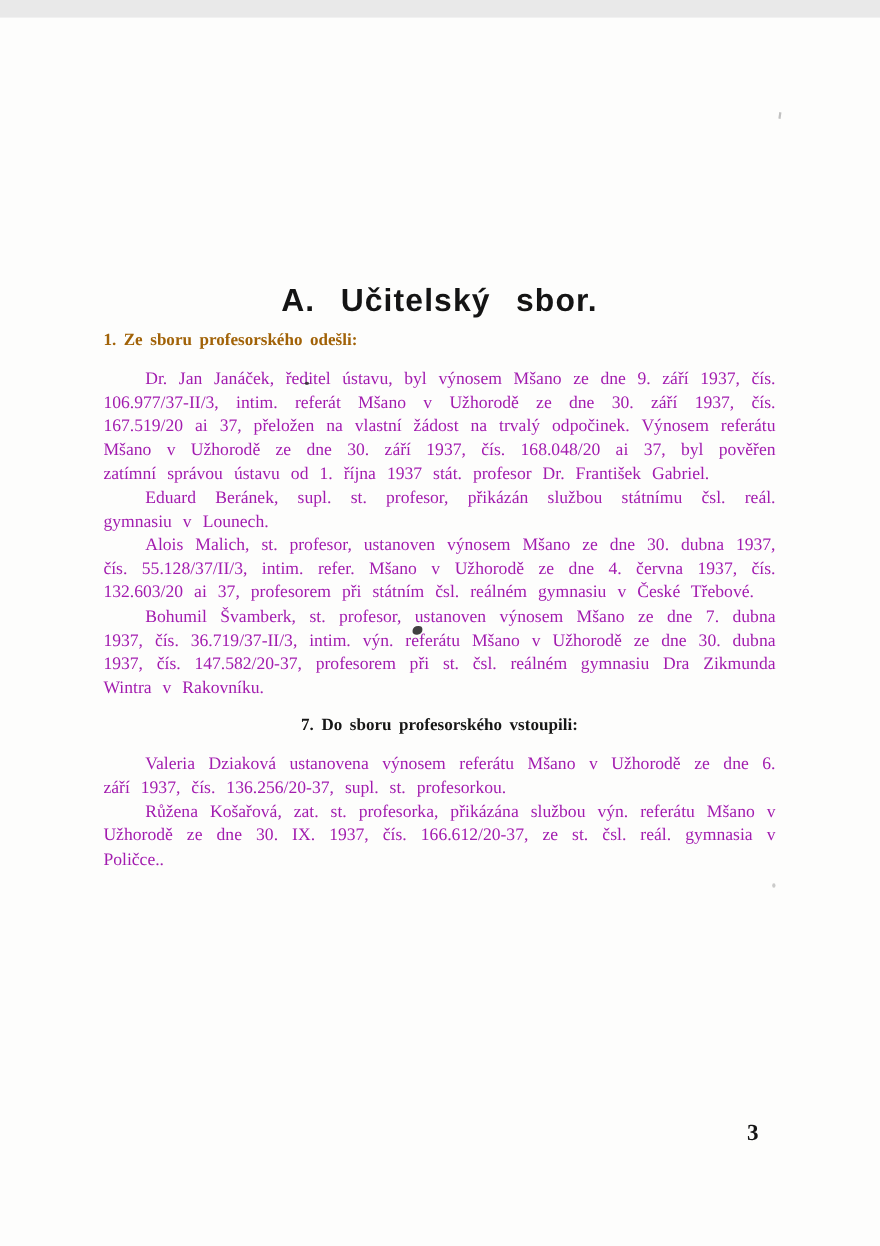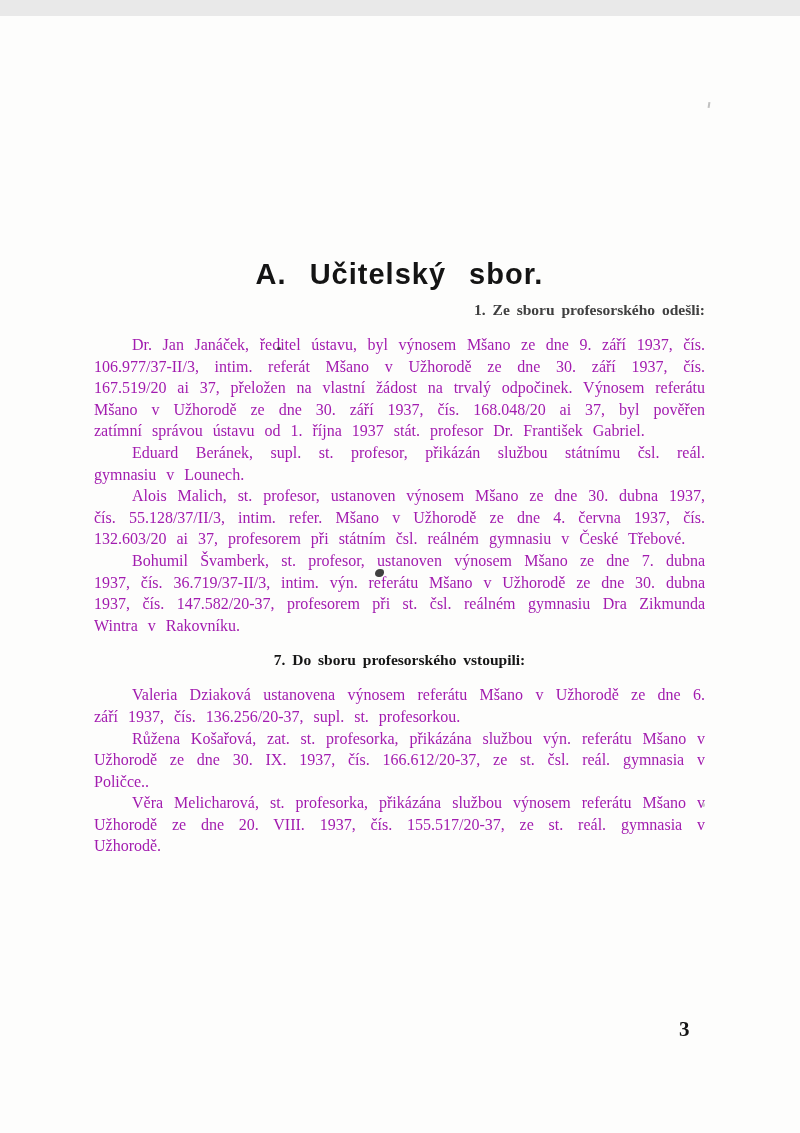--- a/index.html
+++ b/index.html
@@ -42,22 +42,22 @@
     text-align: center;
     color: #161616;
   }
   .h3 {
     margin: 8px 0 0 0;
     font-family: "Liberation Serif", serif;
     font-weight: 700;
     font-size: 15.5px;
     line-height: 20px;
     word-spacing: 3px;
-    text-align: right;
-    color: #404040;
+    text-align: left;
+    color: #a16207;
   }
   .h4 {
     margin: 14px 0 14px 0;
     font-family: "Liberation Serif", serif;
     font-weight: 700;
     font-size: 15.5px;
     line-height: 20px;
     word-spacing: 3px;
     text-align: center;
     color: #161616;
@@ -116,21 +116,20 @@
       <p>Eduard Beránek, supl. st. profesor, přikázán službou státnímu čsl. reál. gymnasiu v Lounech.</p>
       <p>Alois Malich, st. profesor, ustanoven výnosem Mšano ze dne 30. dubna 1937, čís. 55.128/37/II/3, intim. refer. Mšano v Užhorodě ze dne 4. června 1937, čís. 132.603/20 ai 37, profesorem při státním čsl. reálném gymnasiu v České Třebové.</p>
       <p>Bohumil Švamberk, st. profesor, ustanoven výnosem Mšano ze dne 7. dubna 1937, čís. 36.719/37-II/3, intim. výn. referátu Mšano v Užhorodě ze dne 30. dubna 1937, čís. 147.582/20-37, profesorem při st. čsl. reálném gymnasiu Dra Zikmunda Wintra v Rakovníku.</p>
     </div>
 
     <h3 class="h4">7. Do sboru profesorského vstoupili:</h3>
 
     <div class="body-text" style="margin-top:0">
       <p>Valeria Dziaková ustanovena výnosem referátu Mšano v Užhorodě ze dne 6. září 1937, čís. 136.256/20-37, supl. st. profesorkou.</p>
       <p>Růžena Košařová, zat. st. profesorka, přikázána službou výn. referátu Mšano v Užhorodě ze dne 30. IX. 1937, čís. 166.612/20-37, ze st. čsl. reál. gymnasia v Poličce..</p>
-      <p>Věra Melicharová, st. profesorka, přikázána službou výnosem referátu Mšano v Užhorodě ze dne 20. VIII. 1937, čís. 155.517/20-37, ze st. reál. gymnasia v Užhorodě.</p>
     </div>
   </div>
 
   <div class="page-num">3</div>
 
   <div class="speck-h3"></div>
   <div class="ink-blob"></div>
   <div class="speck-tr"></div>
   <div class="speck-r"></div>
 </div>

